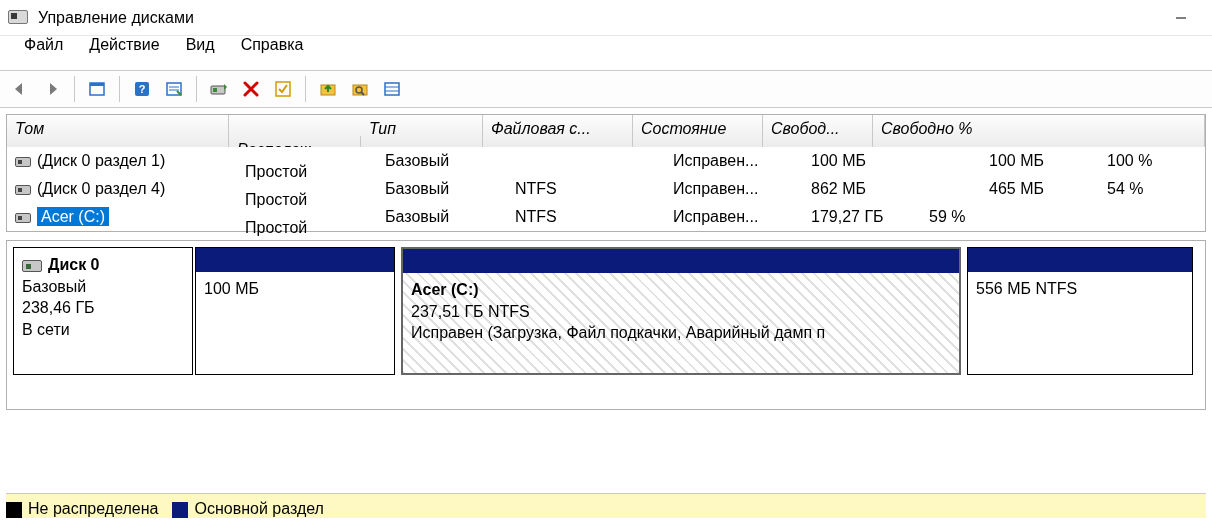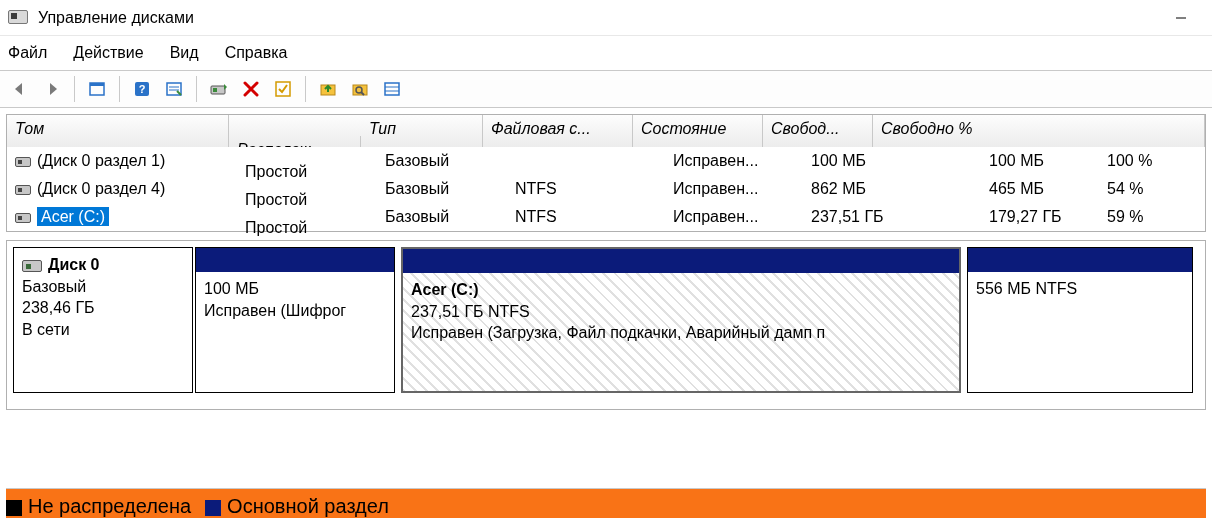--- a/index.html
+++ b/index.html
@@ -48,22 +48,21 @@
     width: 46px; height: 30px;
     display:flex; align-items:center; justify-content:center;
     color:#000;
   }
   .min-btn svg { width:10px; height:10px; }
 
   
   .menubar {
     height: 34px;
     display: flex;
-    align-items: center;
-    padding: 0 8px;
+    padding: 0 24px;
     gap: 26px;
     font-size: 16px;
   }
   .menubar .menu-item { cursor: default; }
 
   
   .toolbar {
     height: 38px;
     border-top: 1px solid #c9c9c9;
     border-bottom: 1px solid #c9c9c9;
@@ -136,21 +135,21 @@
   
   .disk-pane {
     margin: 8px 6px 0 6px;
     border:1px solid #b0b0b0;
     padding:6px;
     font-size:16px;
     height: 170px;
   }
   .disk-row {
     display:flex;
-    height: 146px;
+    height: 128px;
     gap:2px;
   }
   .disk-info {
     width:180px;
     border:1px solid #000;
     padding:6px 8px;
     line-height:1.35;
   }
   .disk-info .dname { font-weight:bold; }
   .disk-ico-big {
@@ -195,25 +194,25 @@
       repeating-linear-gradient(45deg, rgba(0,0,0,0.12) 0 2px, transparent 2px 8px);
   }
 
   
   .legend {
     position:absolute;
     left:6px; bottom:6px;
     display:flex;
     align-items:center;
     gap:14px;
-    font-size:20px;
+    font-size:16px;
     border-top:1px solid #c9c9c9;
     width: calc(100% - 12px);
     padding-top:6px;
-    background:#f97316;
+    background:#fef9c3;
   }
   .legend .sw {
     display:inline-block;
     width:16px; height:16px;
     margin-right:6px;
     vertical-align:middle;
   }
   .sw-black { background:#000; }
   .sw-blue  { background:#0b1b7a; }
 </style>
@@ -343,41 +342,39 @@
         <div class="col c5">862 МБ</div>
         <div class="col c6">465 МБ</div>
         <div class="col c7">54 %</div>
       </div>
       <div class="row selected">
         <div class="col c0"><span class="disk-ico"></span><span class="vol-name-text">Acer (C:)</span></div>
         <div class="col c1">Простой</div>
         <div class="col c2">Базовый</div>
         <div class="col c3">NTFS</div>
         <div class="col c4">Исправен...</div>
-        <div class="col c5">237,51 ГБ</div>
         <div class="col c6">179,27 ГБ</div>
         <div class="col c7">59 %</div>
       </div>
     </div>
 </div>
 
 <div class="disk-pane">
   <div class="disk-row">
     <div class="disk-info">
       <div><span class="disk-ico-big"></span><span class="dname">Диск 0</span></div>
       <div>Базовый</div>
       <div>238,46 ГБ</div>
       <div>В сети</div>
     </div>
     <div id="parts" style="display:flex; gap:6px; flex:1;">
         <div class="part" style="width: 200px;">
           <div class="part-top"></div>
           <div class="part-body">
             <div>100 МБ</div>
-            <div>Исправен (Шифрог</div>
           </div>
         </div>
         <div class="part selected" style="width: 560px;">
           <div class="part-top"></div>
           <div class="part-body">
             <div class="pb-title">Acer  (C:)</div>
             <div>237,51 ГБ NTFS</div>
             <div>Исправен (Загрузка, Файл подкачки, Аварийный дамп п</div>
           </div>
         </div>

